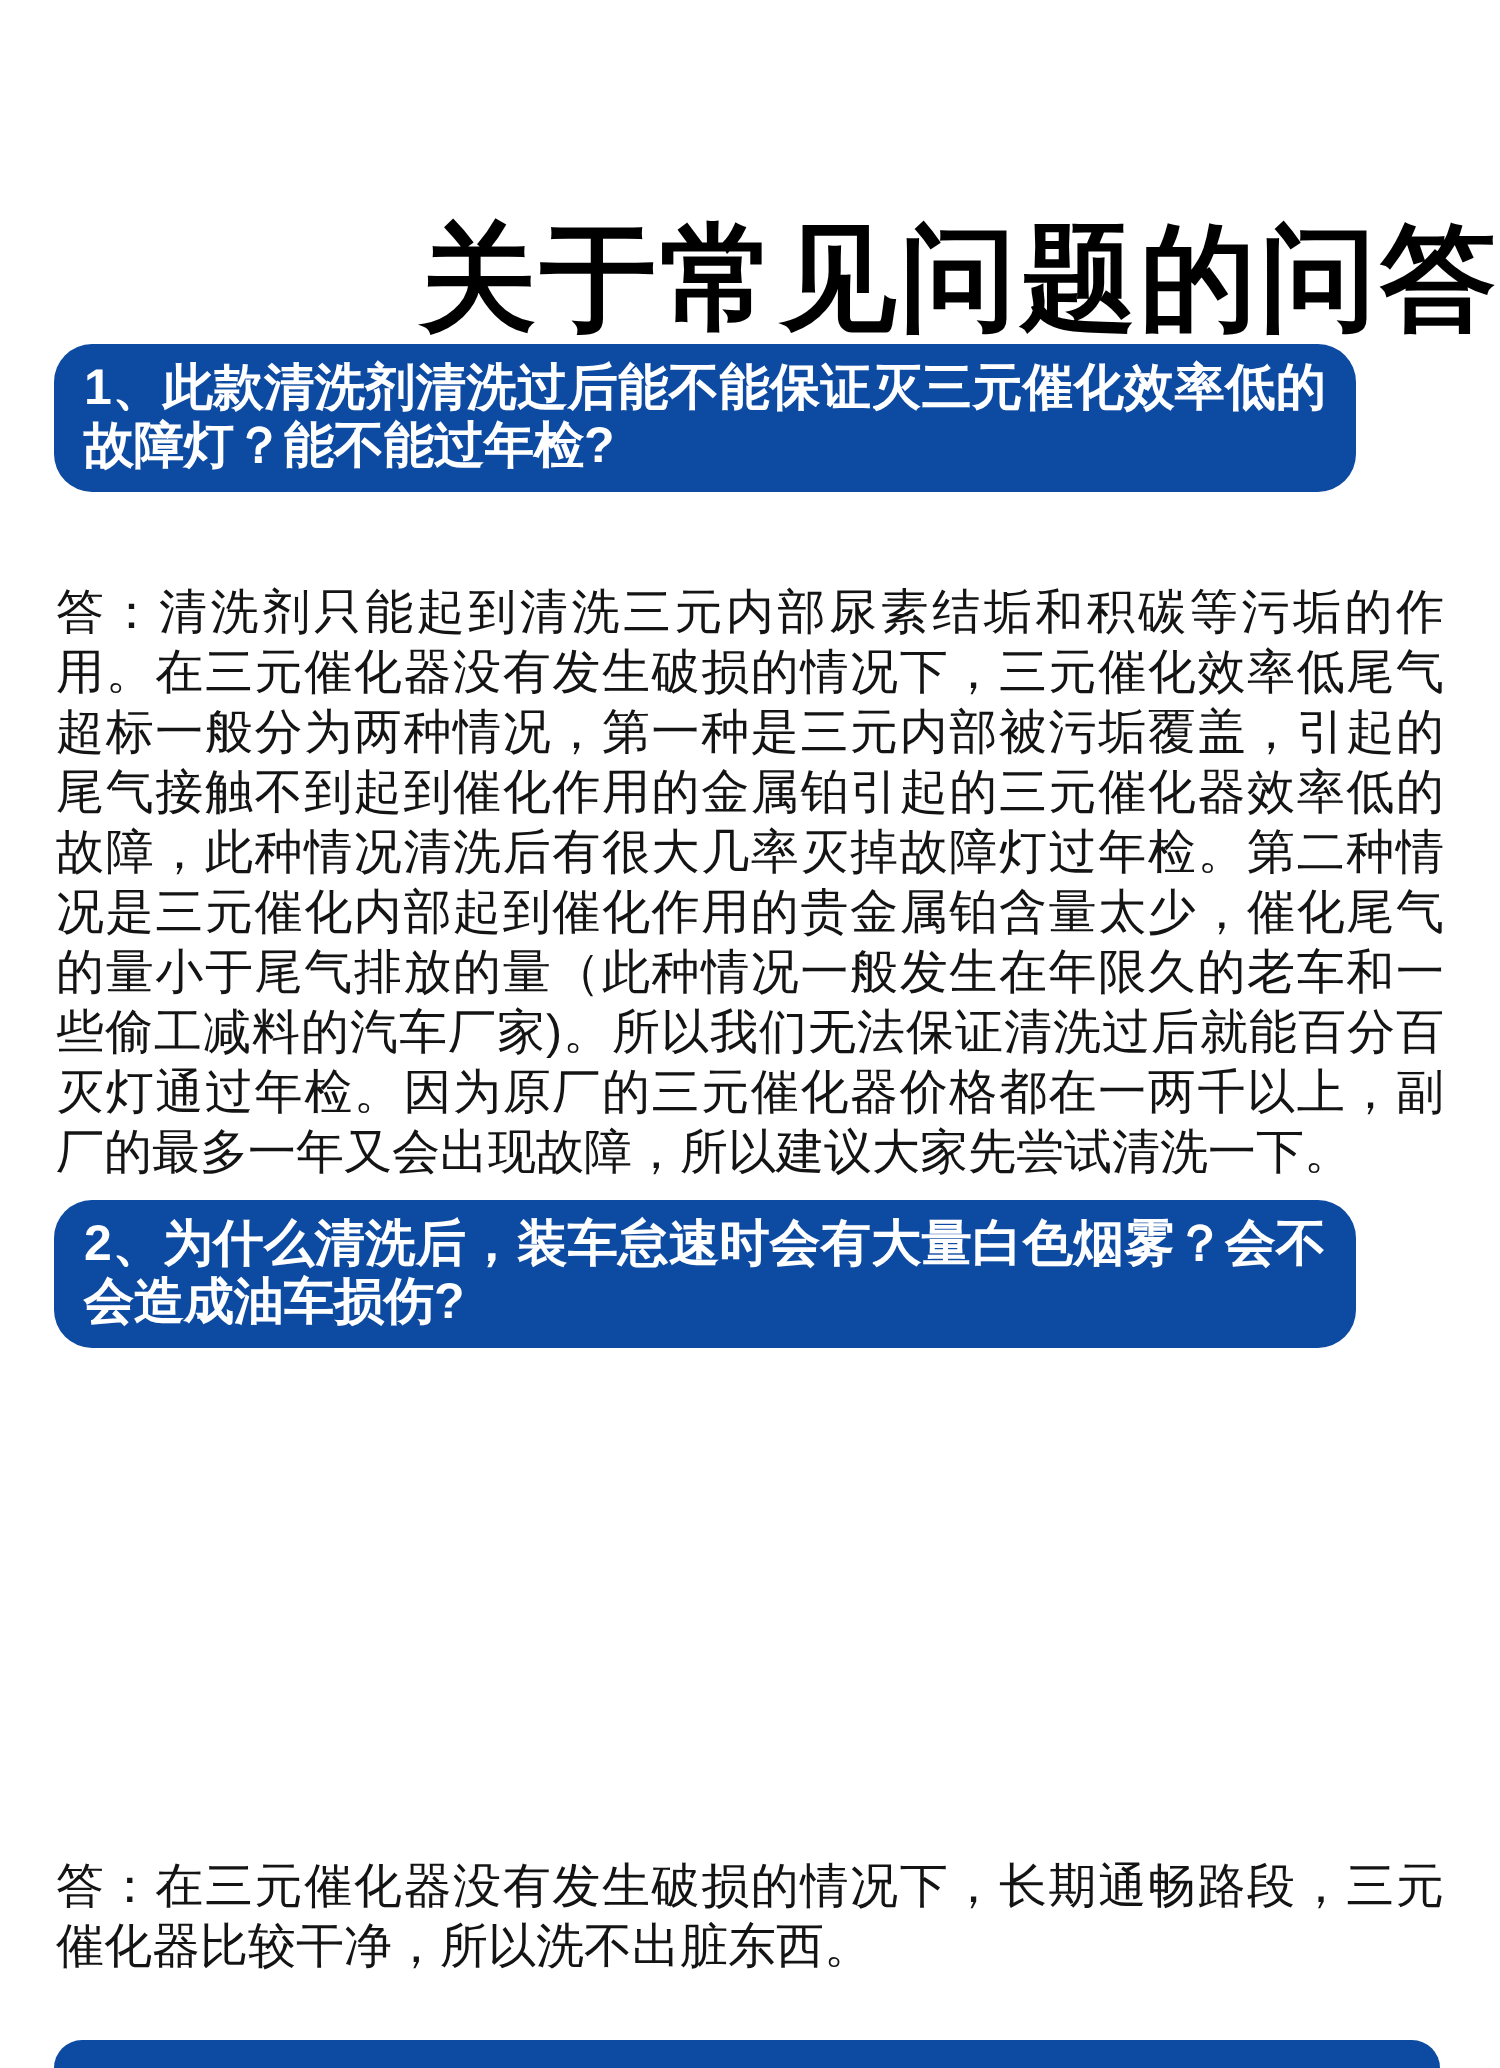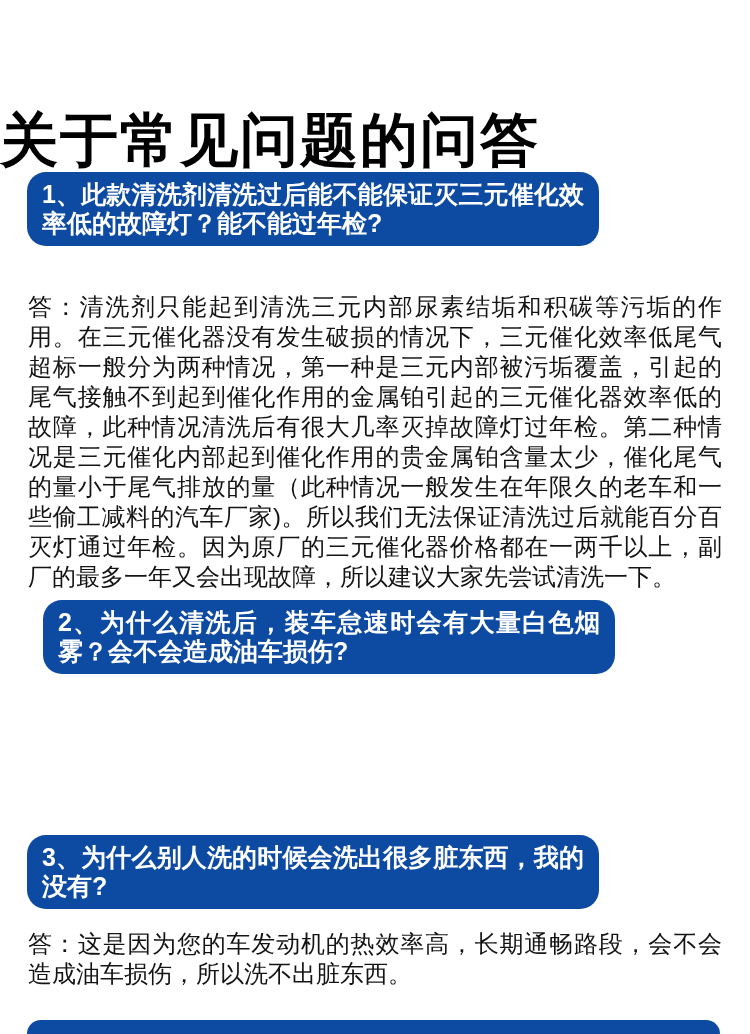--- a/index.html
+++ b/index.html
@@ -16,44 +16,44 @@
     margin:0 auto;
     background:var(--page-bg);
     overflow:hidden;
     font-family:"Liberation Sans", sans-serif;
   }
   .page-title{
     position:absolute;
     top:66px;
     left:0;
     right:0;
-    text-align:left;
+    text-align:right;
     font-size:58px;
     line-height:70px;
     font-weight:900;
     letter-spacing:2px;
     color:#000000;
     white-space:nowrap;
   }
   .q-banner{
     position:absolute;
     left:27px;
-    width:572px;
+    width:651px;
     box-sizing:border-box;
     background:var(--banner-blue);
     color:var(--banner-text);
     font-size:25px;
     line-height:29px;
     font-weight:700;
     padding:8px 15px;
     border-radius:19px;
     text-align:justify;
   }
   .q-banner.q1{top:172px;}
-  .q-banner.q2{top:600px;margin-left:16px;}
+  .q-banner.q2{top:600px;}
   .q-banner.q3{top:835px;}
   .answer{
     position:absolute;
     left:28px;
     width:694px;
     font-size:24px;
     line-height:30px;
     color:var(--body-text);
     text-align:justify;
     text-justify:inter-character;
@@ -78,19 +78,18 @@
 
   <h1 class="page-title">关于常见问题的问答</h1>
 
   <div class="q-banner q1">1、此款清洗剂清洗过后能不能保证灭三元催化效率低的故障灯？能不能过年检?</div>
 
   <p class="answer a1">答：清洗剂只能起到清洗三元内部尿素结垢和积碳等污垢的作用。在三元催化器没有发生破损的情况下，三元催化效率低尾气超标一般分为两种情况，第一种是三元内部被污垢覆盖，引起的尾气接触不到起到催化作用的金属铂引起的三元催化器效率低的故障，此种情况清洗后有很大几率灭掉故障灯过年检。第二种情况是三元催化内部起到催化作用的贵金属铂含量太少，催化尾气的量小于尾气排放的量（此种情况一般发生在年限久的老车和一些偷工减料的汽车厂家)。所以我们无法保证清洗过后就能百分百灭灯通过年检。因为原厂的三元催化器价格都在一两千以上，副厂的最多一年又会出现故障，所以建议大家先尝试清洗一下。</p>
 
   <div class="q-banner q2">2、为什么清洗后，装车怠速时会有大量白色烟雾？会不会造成油车损伤?</div>
 
 
-  <div class="q-banner q3">3、为什么别人洗的时候会洗出很多脏东西，我的没有?</div>
 
-  <p class="answer a3">答：这是因为您的车发动机的热效率高，长期通畅路段，会不会造成油车损伤，所以洗不出脏东西。</p>
+  <p class="answer a3">答：在三元催化器没有发生破损的情况下，长期通畅路段，三元催化器比较干净，所以洗不出脏东西。</p>
 
   <div class="bottom-banner"></div>
 
 </div>
 
 </body></html>

